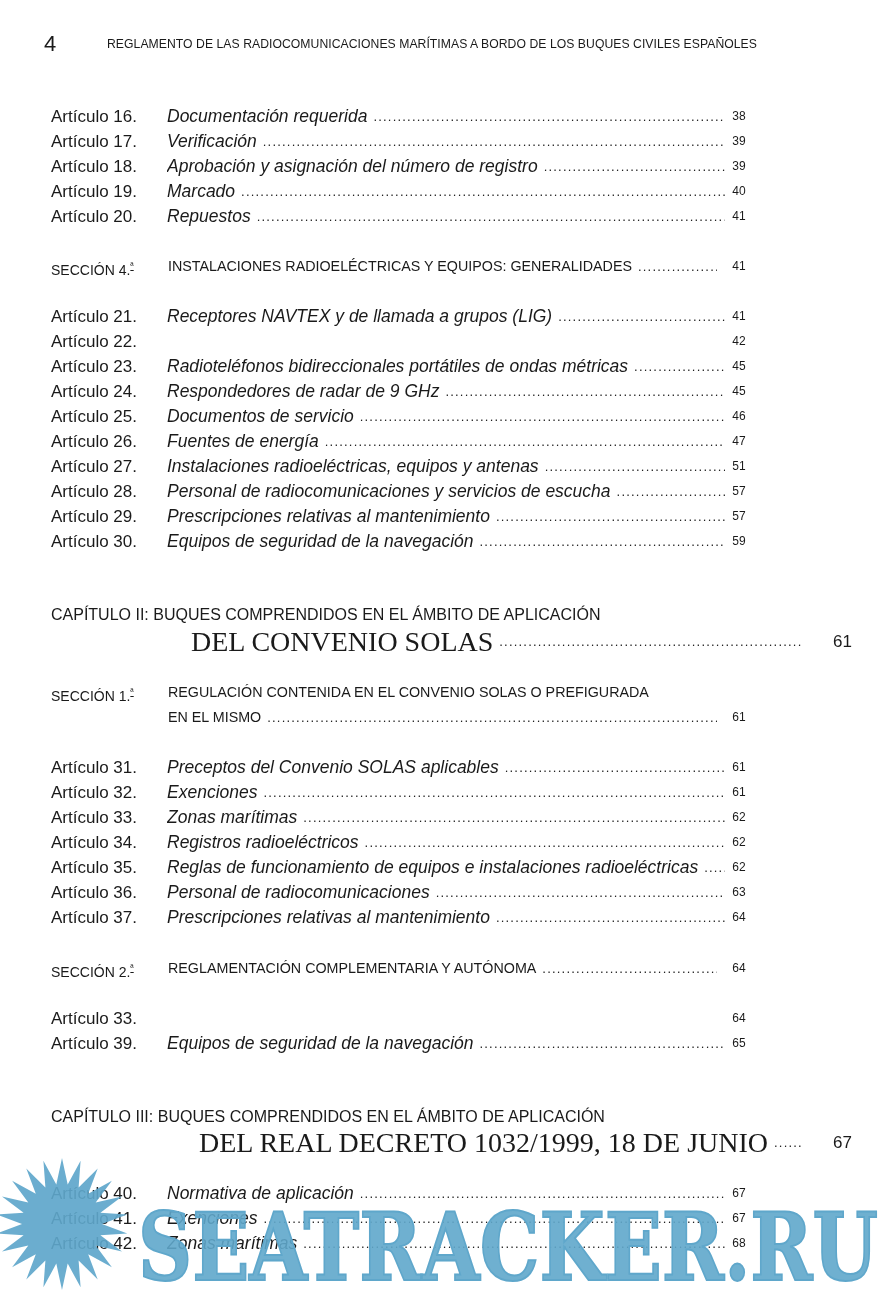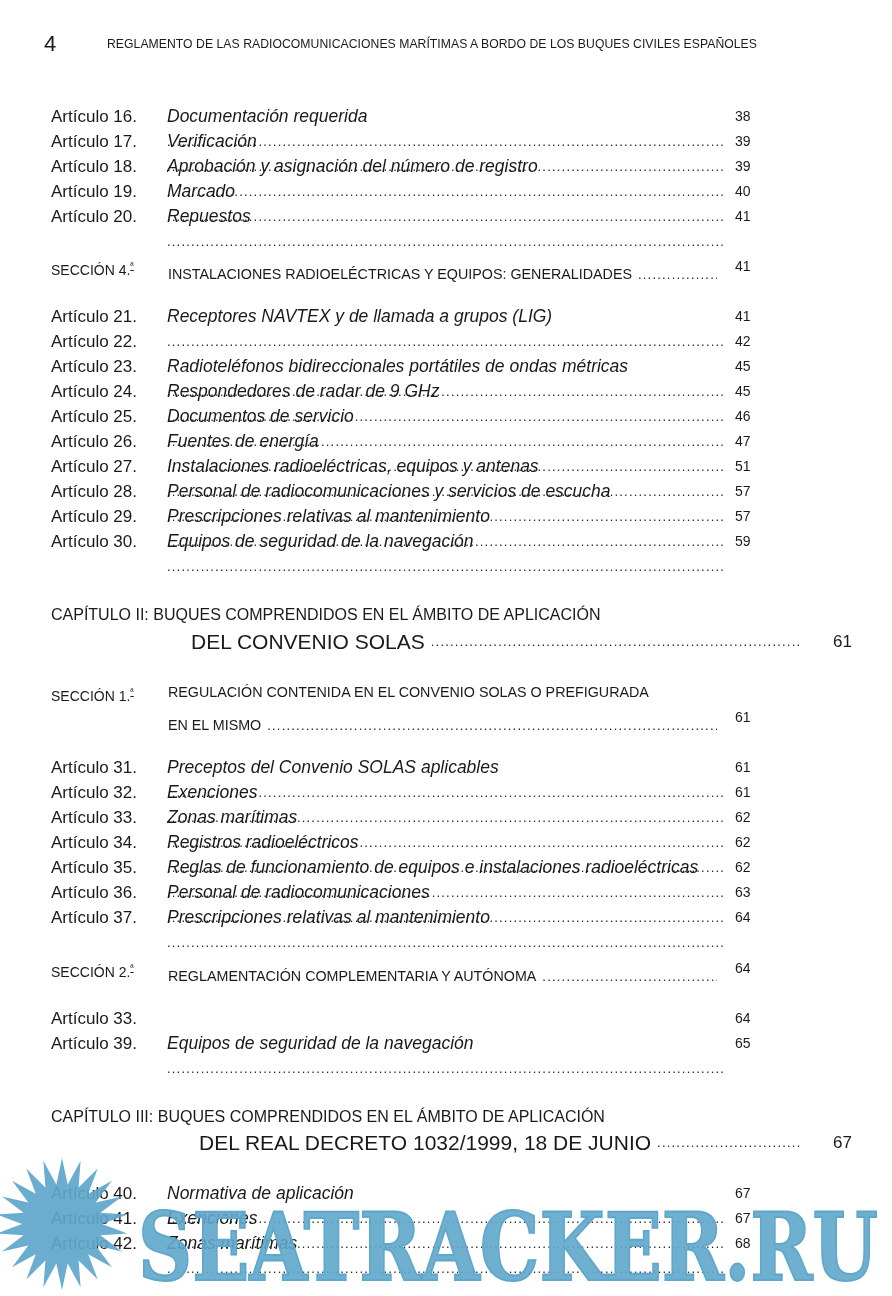--- a/index.html
+++ b/index.html
@@ -7,35 +7,35 @@
       width: 892px; height: 1296px; position: relative; overflow: hidden;
       font-family: "Liberation Sans", sans-serif; color: #1a1a1a;
     }
     .header { position: absolute; left: 0; top: 30px; width: 892px; height: 28px; }
     .page-number { position: absolute; left: 44px; top: 0; font-size: 22px; line-height: 28px; }
     .running-title { position: absolute; left: 107px; top: 4px; font-size: 12.2px; letter-spacing: 0.05px; line-height: 20px; text-align: center; }
 
     .toc { position: absolute; left: 0; top: 0; width: 892px; }
     .row { position: absolute; left: 0; width: 807px; height: 25px; line-height: 25px; }
     .art-label { position: absolute; left: 51px; font-size: 17px; white-space: nowrap; }
-    .art-title-wrap { position: absolute; left: 167px; right: 82px; display: flex; white-space: nowrap; overflow: hidden; flex-direction: column; }
+    .art-title-wrap { position: absolute; left: 167px; right: 82px; display: flex; white-space: nowrap; overflow: hidden; }
     .art-title { font-style: italic; font-size: 17.5px; flex: 0 0 auto; padding-right: 6px; }
     .leader { flex: 1 1 auto; overflow: hidden; font-size: 13px; letter-spacing: 1.2px; color: #222; white-space: nowrap; }
     .leader::after { content: "........................................................................................................................................................................................................................................"; }
-    .page-ref { position: absolute; right: 32px; width: 40px; text-align: left; font-size: 14px; }
+    .page-ref { position: absolute; right: 48px; width: 40px; text-align: center; font-size: 12px; }
 
     .sec-label { position: absolute; left: 51px; font-size: 14px; white-space: nowrap; }
     .sec-label sup, .ord { font-size: 9px; vertical-align: 6px; text-decoration: underline; }
-    .sec-title-wrap { position: absolute; left: 168px; right: 90px; display: flex; white-space: nowrap; overflow: hidden; margin-top: 8px; }
+    .sec-title-wrap { position: absolute; left: 168px; right: 90px; display: flex; white-space: nowrap; overflow: hidden; }
     .sec-title { font-size: 14.3px; padding-right: 6px; flex: 0 0 auto; }
 
     .chap-line1 { position: absolute; left: 51px; font-size: 16px; white-space: nowrap; line-height: 28px; }
     .chap-label { display: inline-block; }
     .chap-line2-wrap { position: absolute; right: 90px; display: flex; white-space: nowrap; overflow: hidden; line-height: 28px; }
-    .chap-title2 { font-size: 21px; padding-right: 6px; flex: 0 0 auto; }
+    .chap-title2 { font-size: 28px; padding-right: 6px; flex: 0 0 auto; font-family: Liberation Serif, serif; }
     .chap-page { position: absolute; right: 40px; width: 40px; text-align: right; font-size: 17px; line-height: 28px; }
 
     
     .watermark { position: absolute; left: 0; top: 1158px; width: 892px; height: 138px; pointer-events: none; }
   </style>
 </head>
 <body>
 
 <div class="header">
   <span class="page-number">4</span>

